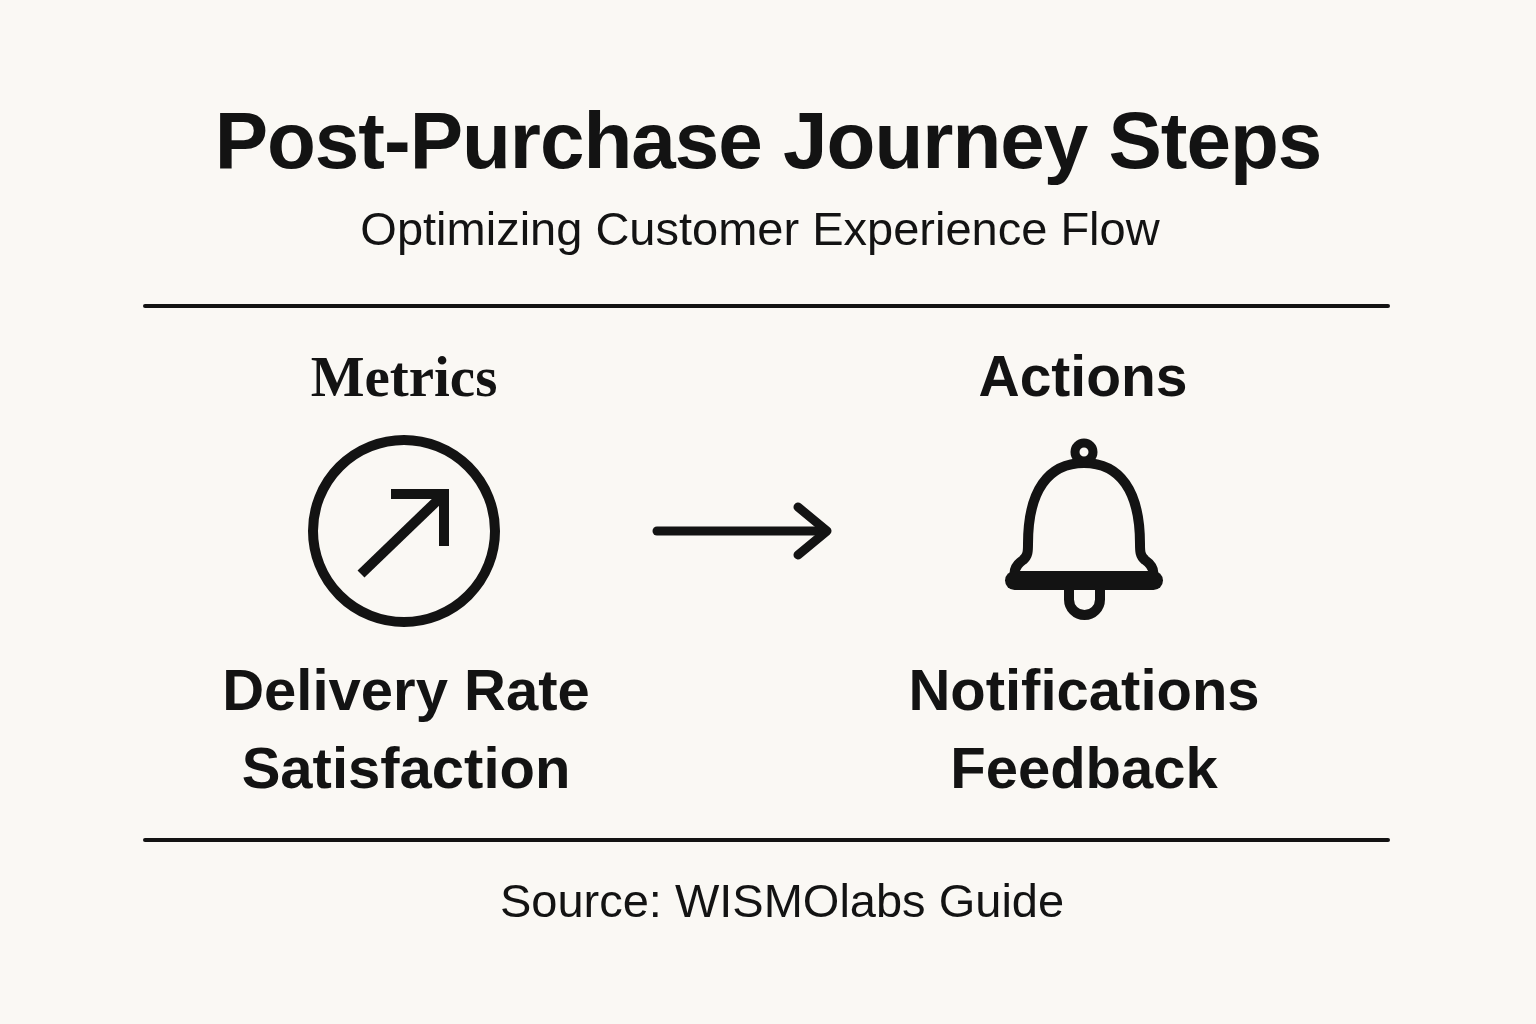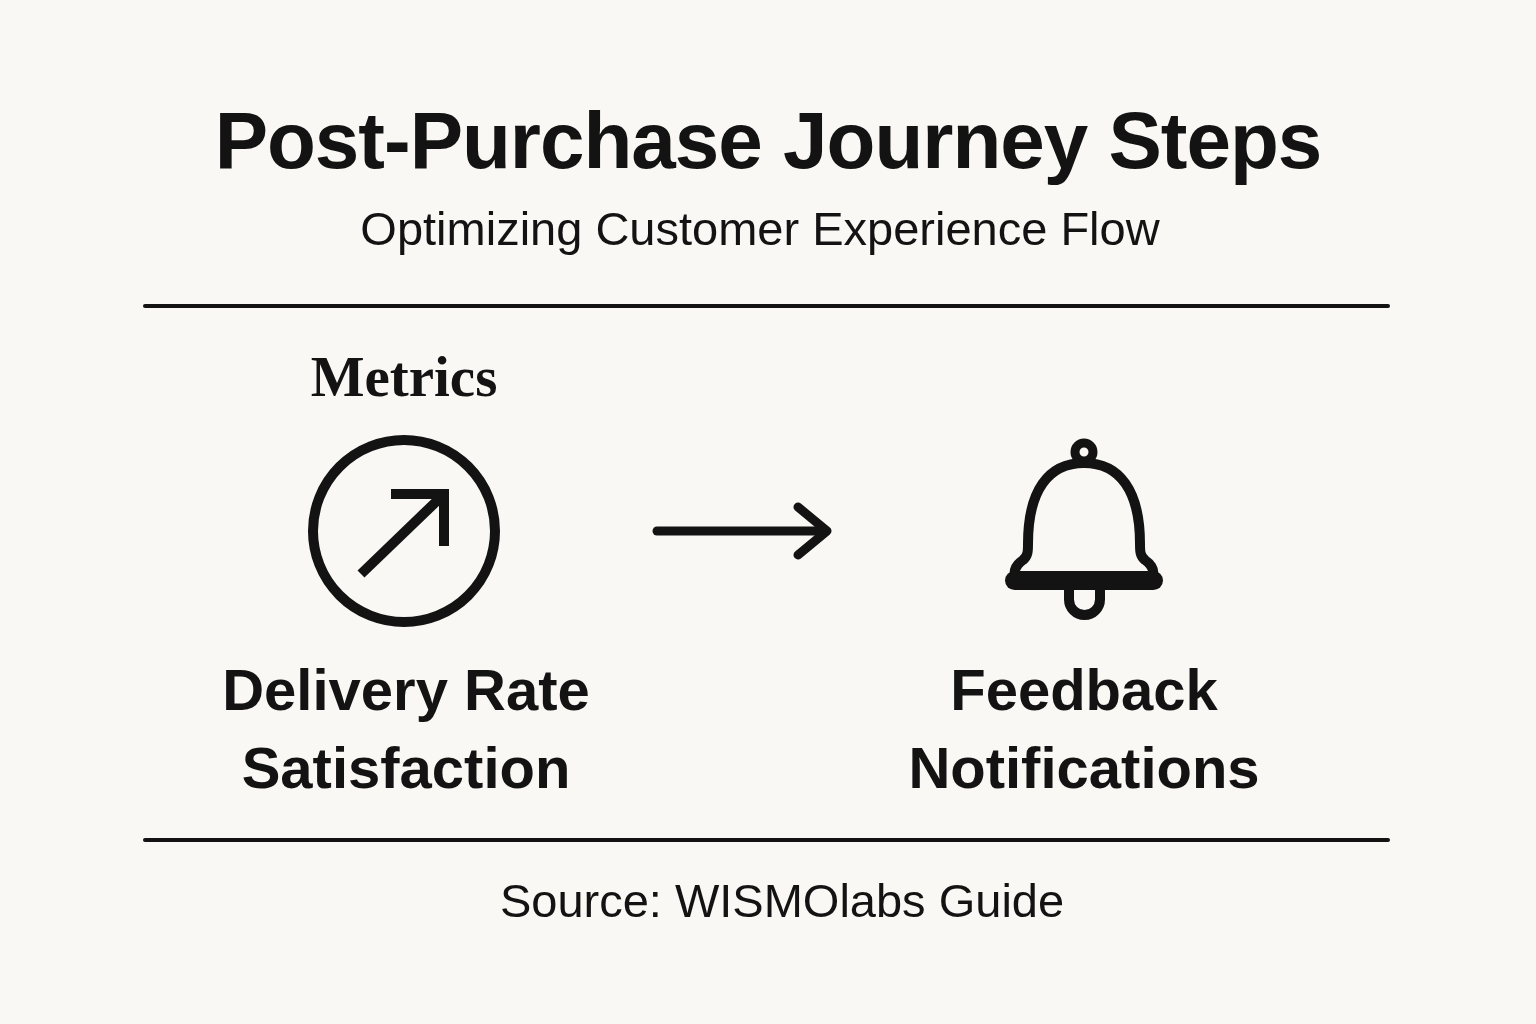--- a/index.html
+++ b/index.html
@@ -62,20 +62,21 @@
 <body>
 
 <div class="stage">
 
   <h1 class="title">Post-Purchase Journey Steps</h1>
   <div class="subtitle">Optimizing Customer Experience Flow</div>
 
   <div class="rule rule-top"></div>
 
   <div class="col-heading metrics">Metrics</div>
+  <div class="col-heading actions">Actions</div>
 
   <svg class="icon trend" width="194" height="194" viewBox="0 0 194 194" fill="none" stroke="#131313" stroke-width="10">
     <circle cx="97" cy="97" r="91"></circle>
     <line x1="54" y1="140" x2="135" y2="62"></line>
     <polyline points="84,60 137,60 137,112" fill="none"></polyline>
   </svg>
 
   <svg class="icon arrow" width="186" height="102" viewBox="0 0 186 102" fill="none" stroke="#131313" stroke-width="9" stroke-linecap="round" stroke-linejoin="round">
     <line x1="7" y1="51" x2="174" y2="51"></line>
     <polyline points="148,27 177,51 148,75" fill="none"></polyline>
@@ -87,21 +88,21 @@
     <path d="M 12 140 Q 10 131 20 124 C 25 120 25 115 25 108 C 25 55 45 27 81 27 C 117 27 137 55 137 108 C 137 115 137 120 142 124 Q 152 131 150 140" fill="#faf8f4" stroke="#131313" stroke-width="10" stroke-linecap="round" stroke-linejoin="round"></path>
     <rect x="2" y="135" width="158" height="19" rx="9.5" fill="#131313"></rect>
   </svg>
 
   <div class="col-labels metrics-labels">
     <div>Delivery Rate</div>
     <div>Satisfaction</div>
   </div>
 
   <div class="col-labels actions-labels">
+    <div>Notifications</div>
     <div>Feedback</div>
-    <div>Notifications</div>
   </div>
 
   <div class="rule rule-bottom"></div>
 
   <div class="source">Source: WISMOlabs Guide</div>
 
 </div>
 
 </body></html>

